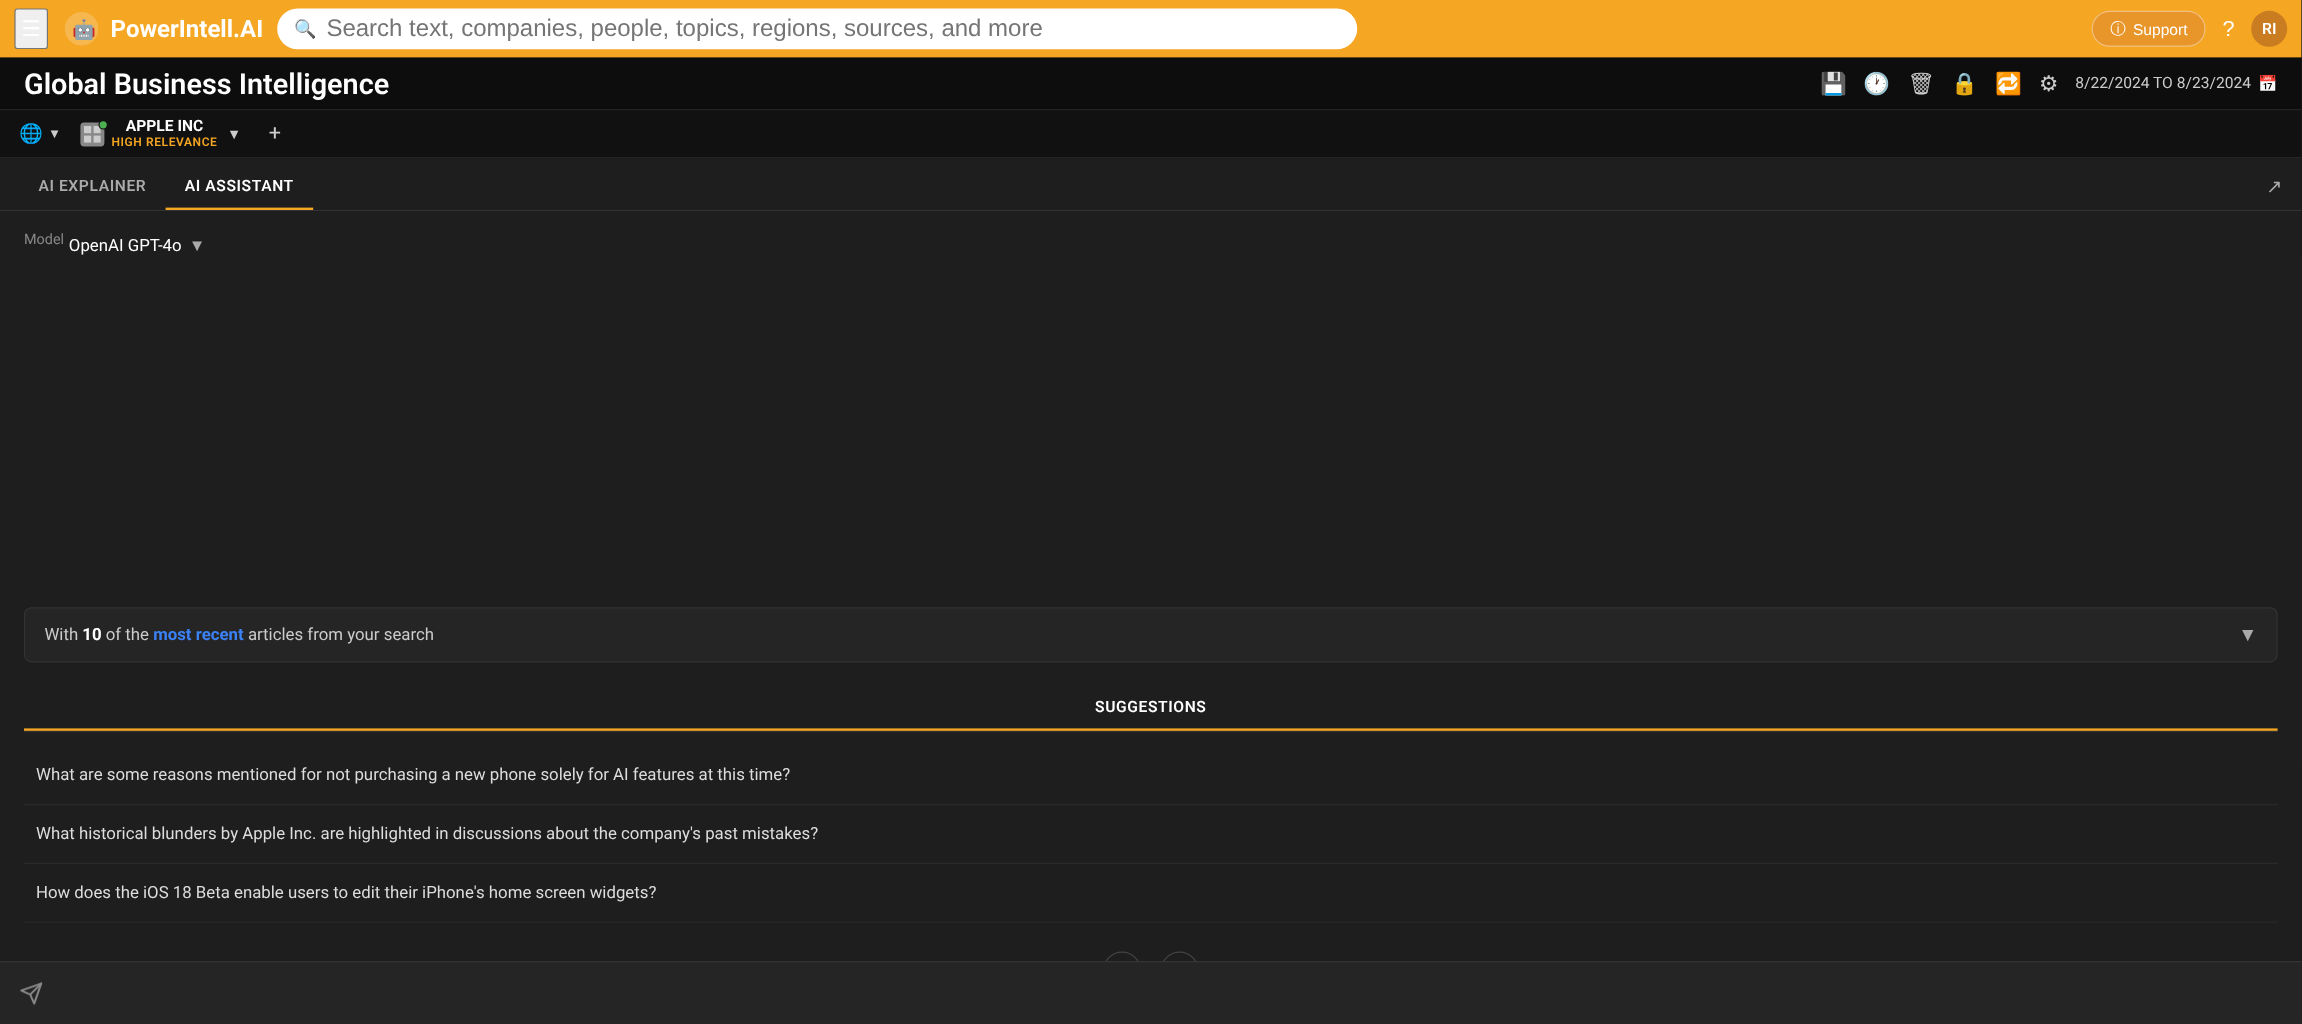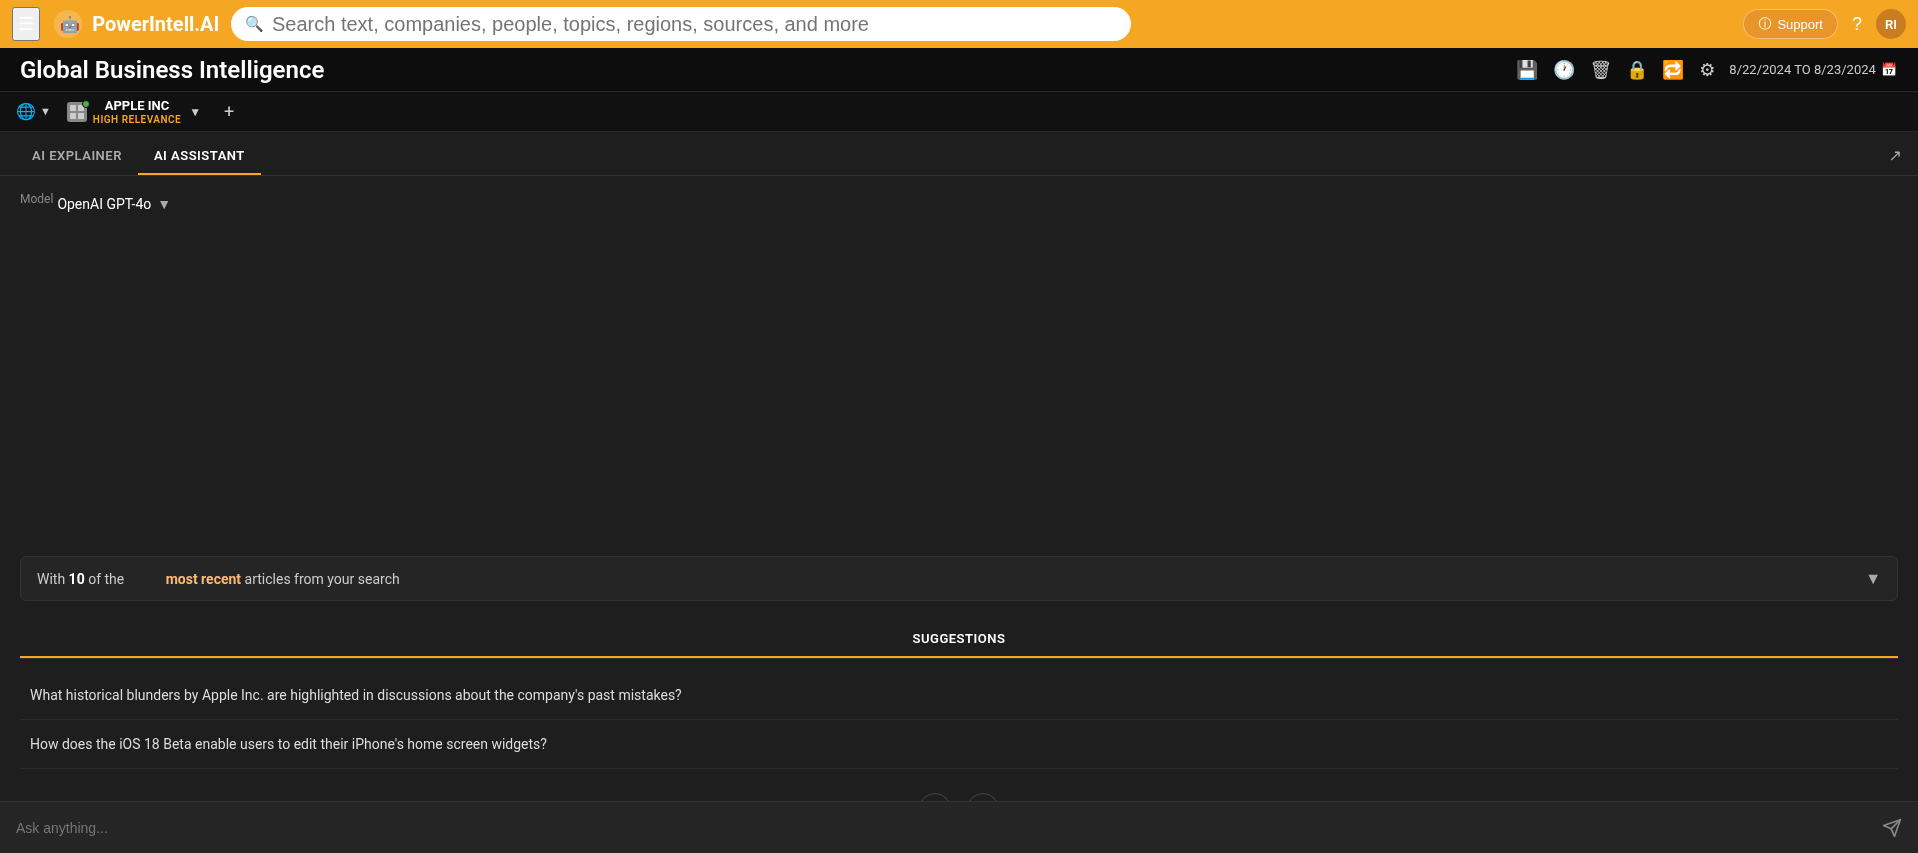--- a/index.html
+++ b/index.html
@@ -285,22 +285,21 @@
       color: #ccc;
       margin-top: auto;
       margin-bottom: 0;
     }
     .articles-banner .count {
       font-weight: 700;
       color: #fff;
     }
     .articles-banner .most-recent {
       font-weight: 700;
-      color: #fdba74;
-      margin-left: 38px;
+      color: #3b82f6;
     }
     .articles-banner-chevron {
       color: #aaa;
       font-size: 16px;
       cursor: pointer;
     }
 
     
     .tabs-secondary {
       display: flex;
@@ -518,33 +517,33 @@
         <span>With </span><span class="count">10</span><span> of the </span><strong class="most-recent" style="font-weight: bold;">most recent</strong><span> articles from your search</span>
       </span>
       <span class="articles-banner-chevron">▼</span>
     </div>
 
     <div class="tabs-secondary">
       <div class="tab-secondary active">SUGGESTIONS</div>
     </div>
 
     <div class="suggestions-list">
+      <div class="suggestion-item">What are some reasons mentioned for not purchasing a new phone solely for AI features at this time?</div>
       <div class="suggestion-item">What historical blunders by Apple Inc. are highlighted in discussions about the company's past mistakes?</div>
       <div class="suggestion-item">How does the iOS 18 Beta enable users to edit their iPhone's home screen widgets?</div>
     </div>
 
     <div class="pagination-row">
       <button class="pagination-arrow">‹</button>
       <button class="pagination-arrow">›</button>
     </div>
 
   </div>
 </div>
 
 <div class="bottom-input-bar">
-  <input type="text" class="bottom-input" placeholder="Ask anything..." style="">
   <button class="send-btn">
     <svg width="20" height="20" viewBox="0 0 24 24" fill="none" stroke="#888" stroke-width="2" stroke-linecap="round" stroke-linejoin="round">
       <line x1="22" y1="2" x2="11" y2="13"></line>
       <polygon points="22 2 15 22 11 13 2 9 22 2"></polygon>
     </svg>
   </button>
 </div>
 
 </body></html>

